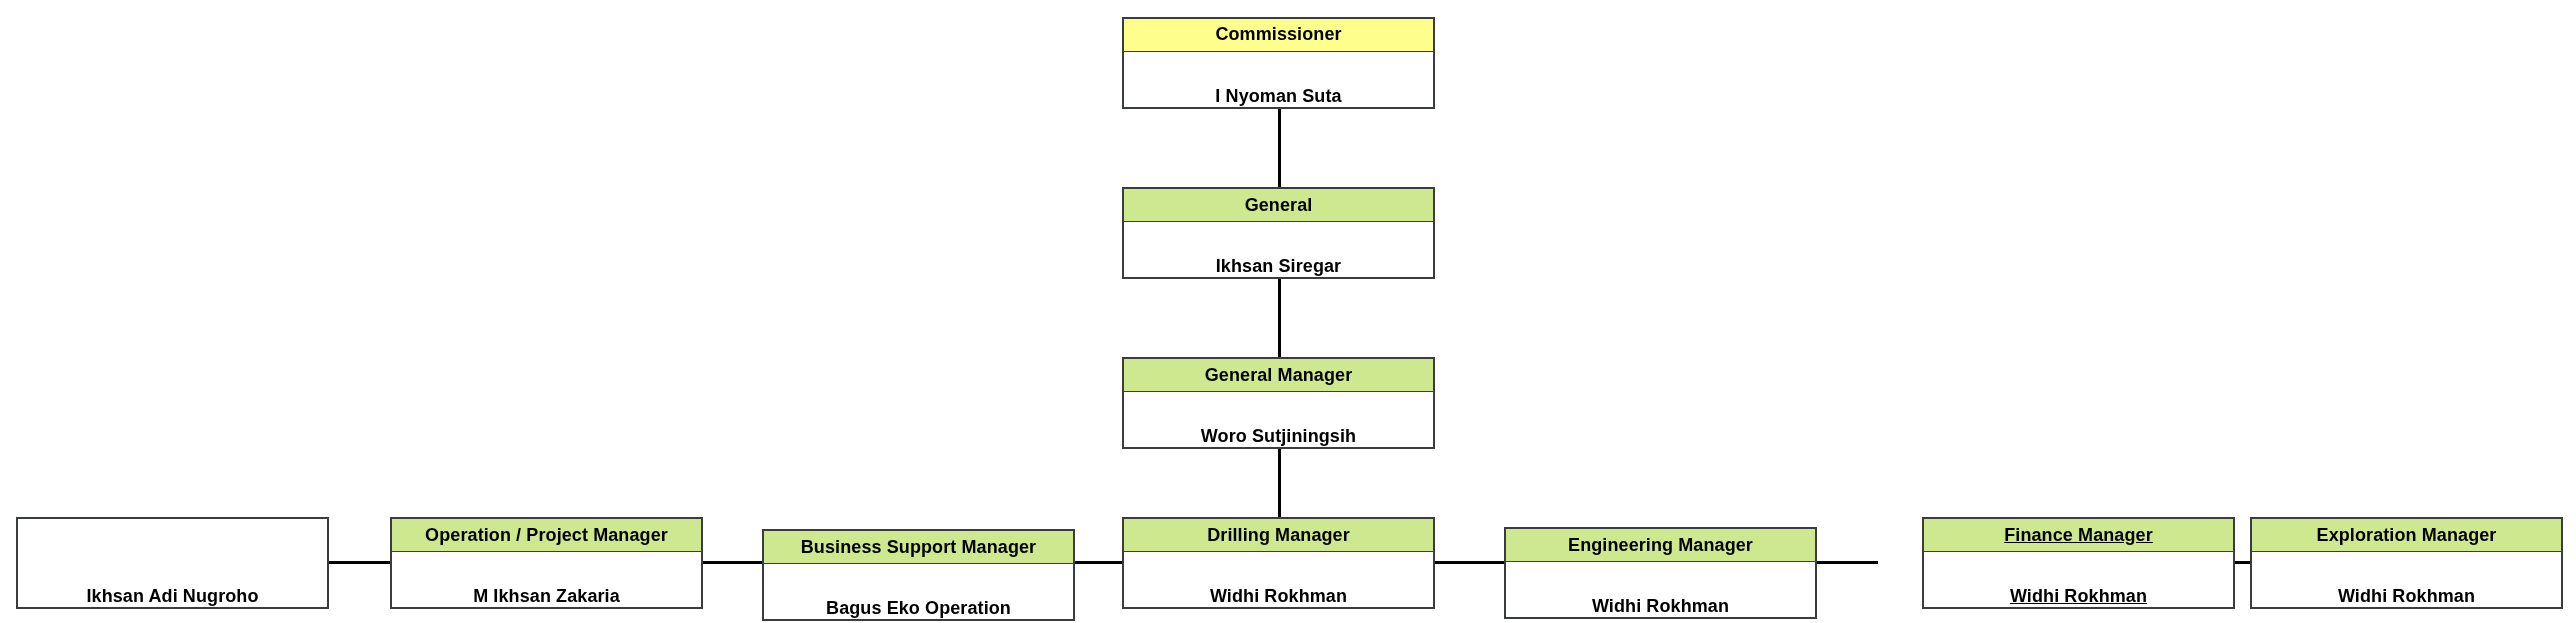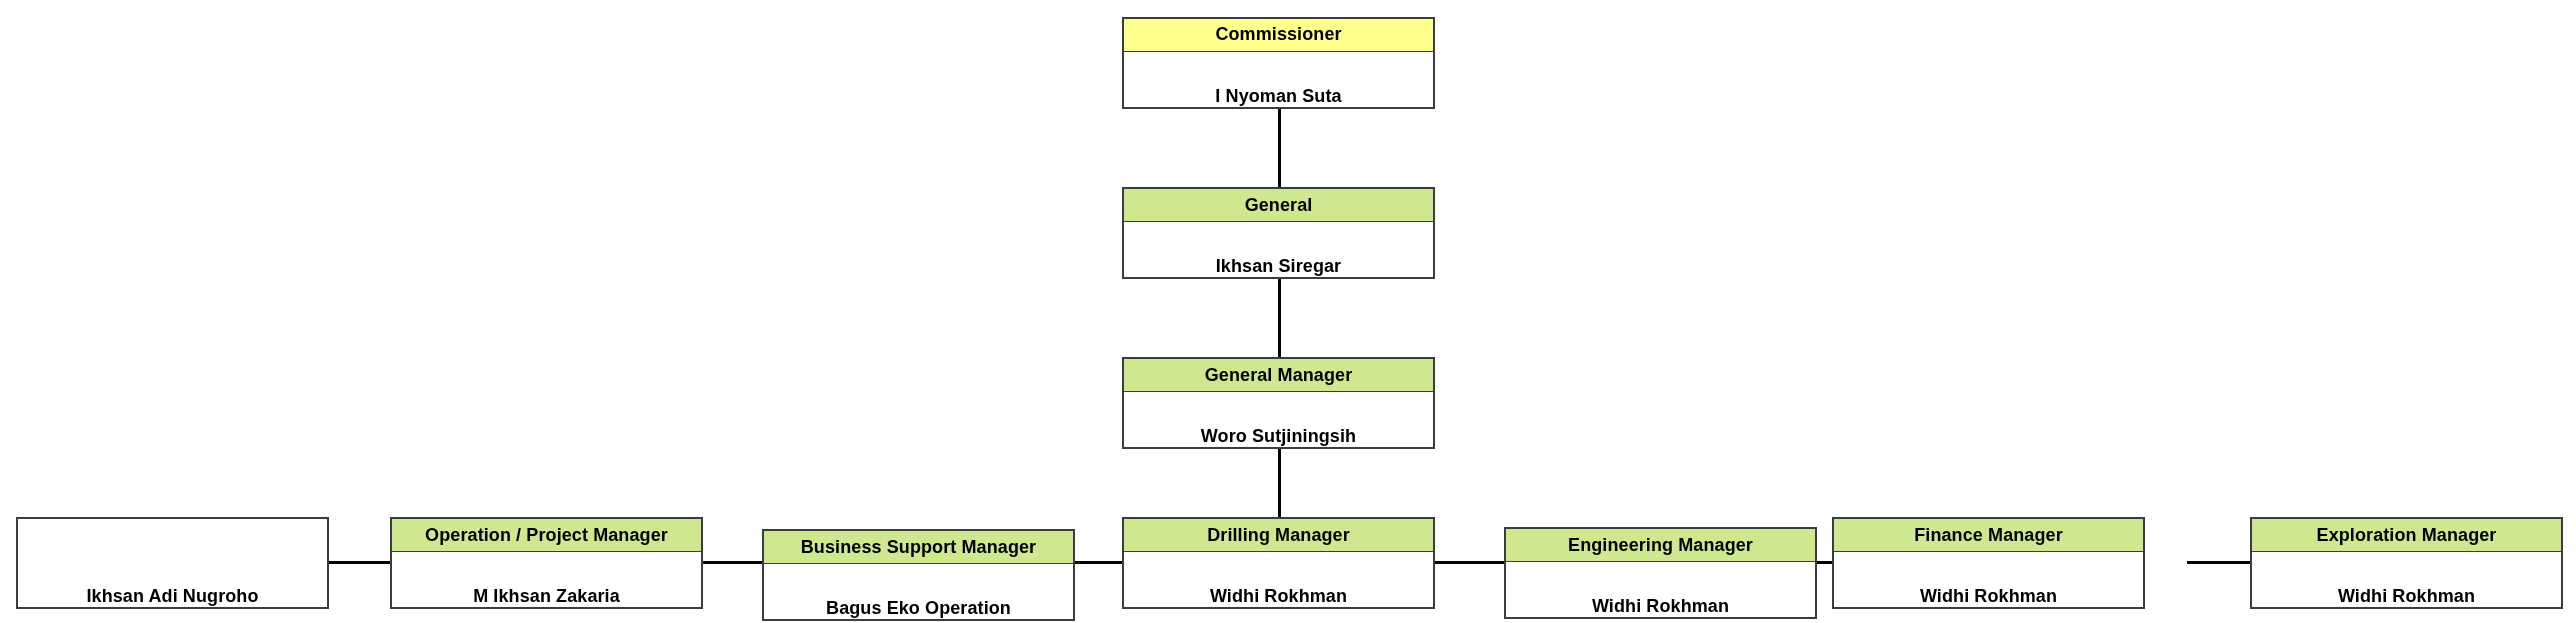--- a/index.html
+++ b/index.html
@@ -55,21 +55,21 @@
   .pos-commissioner { left: 1122px; top: 16.5px;  }
   .pos-director     { left: 1122px; top: 187px; }
   .pos-gm           { left: 1122px; top: 357px; }
 
   
   .pos-m0 { left: 16px;   top: 517px; }
   .pos-m1 { left: 390px;  top: 517px; }
   .pos-m2 { left: 762px; top: 529px; }
   .pos-m3 { left: 1122px; top: 517px; }
   .pos-m4 { left: 1504px; top: 493px; margin-top: 34px; }
-  .pos-m5 { left: 1832px; top: 517px; }
+  .pos-m5 { left: 1922px; top: 517px; text-decoration: underline; }
   .pos-m6 { left: 2250px; top: 517px; gap: 6px; }
 
   
   .v1 { left: 1278px; top: 107px; height: 80px; }
   .v2 { left: 1278px; top: 277px; height: 81px; }
   .v3 { left: 1278px; top: 448px; height: 70px; }
 
   
   .h1 { left: 327px;  width: 64px; }
   .h2 { left: 701px; width: 63px; }

